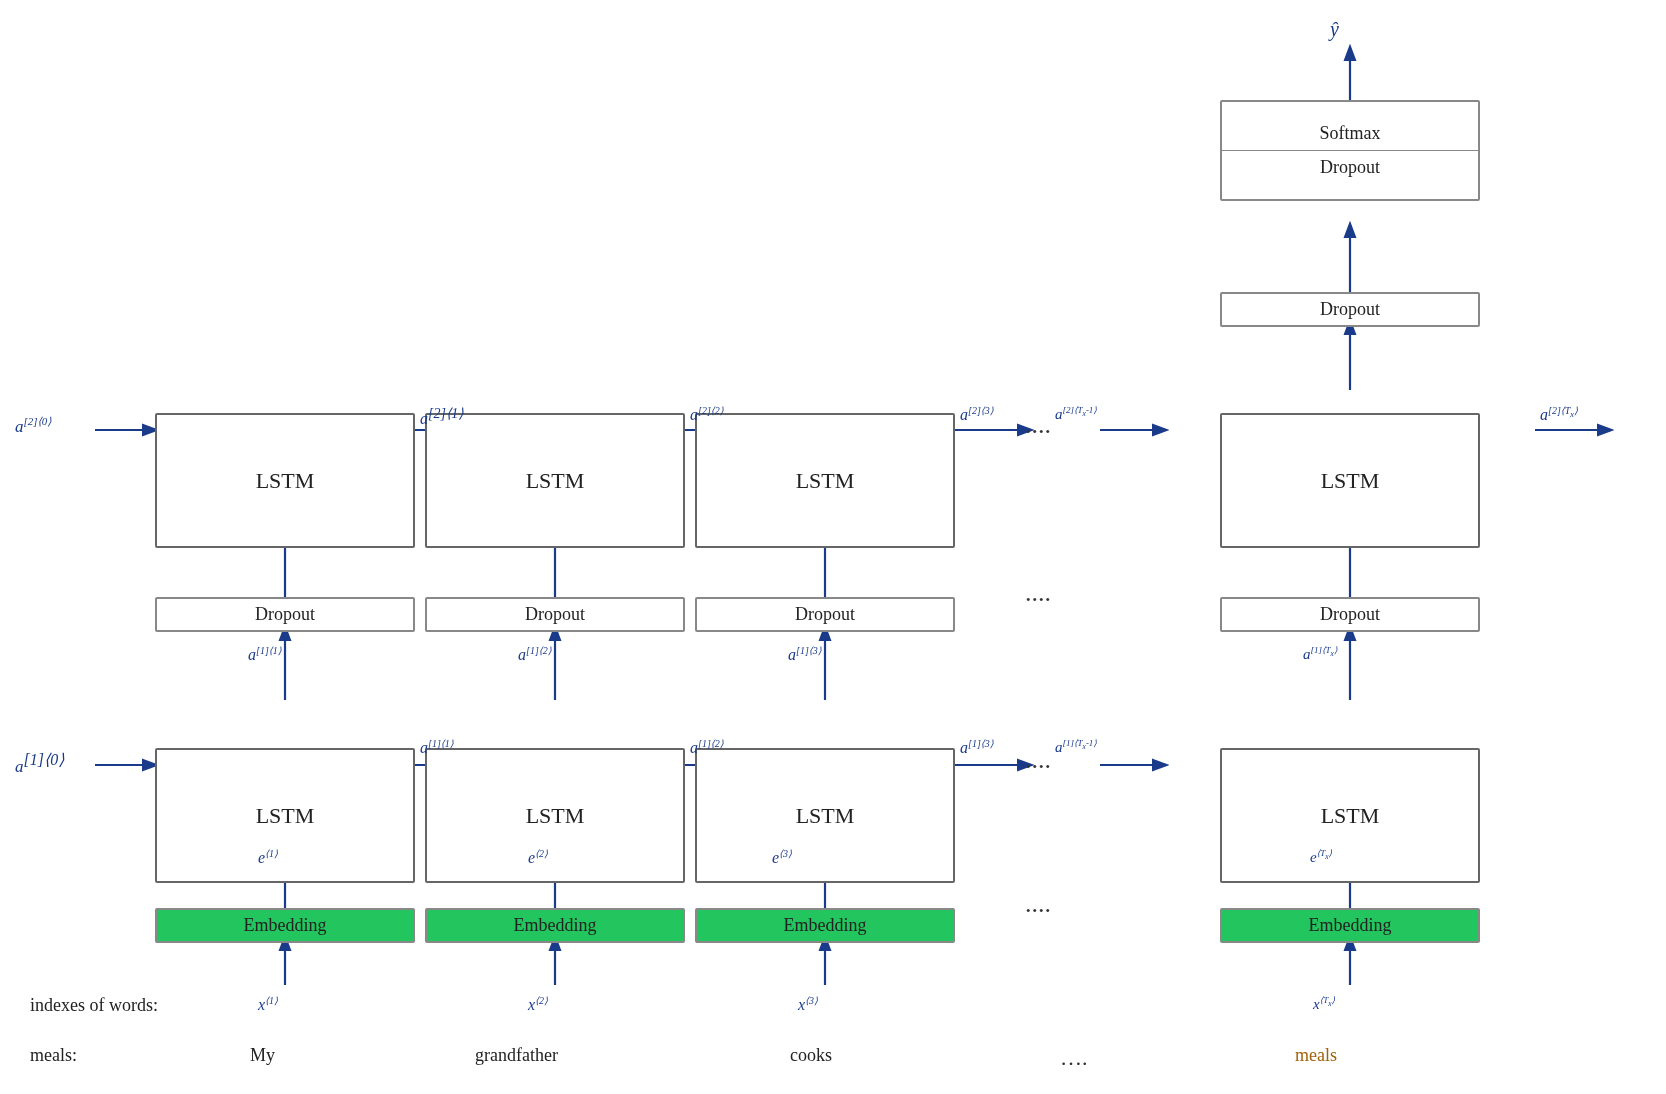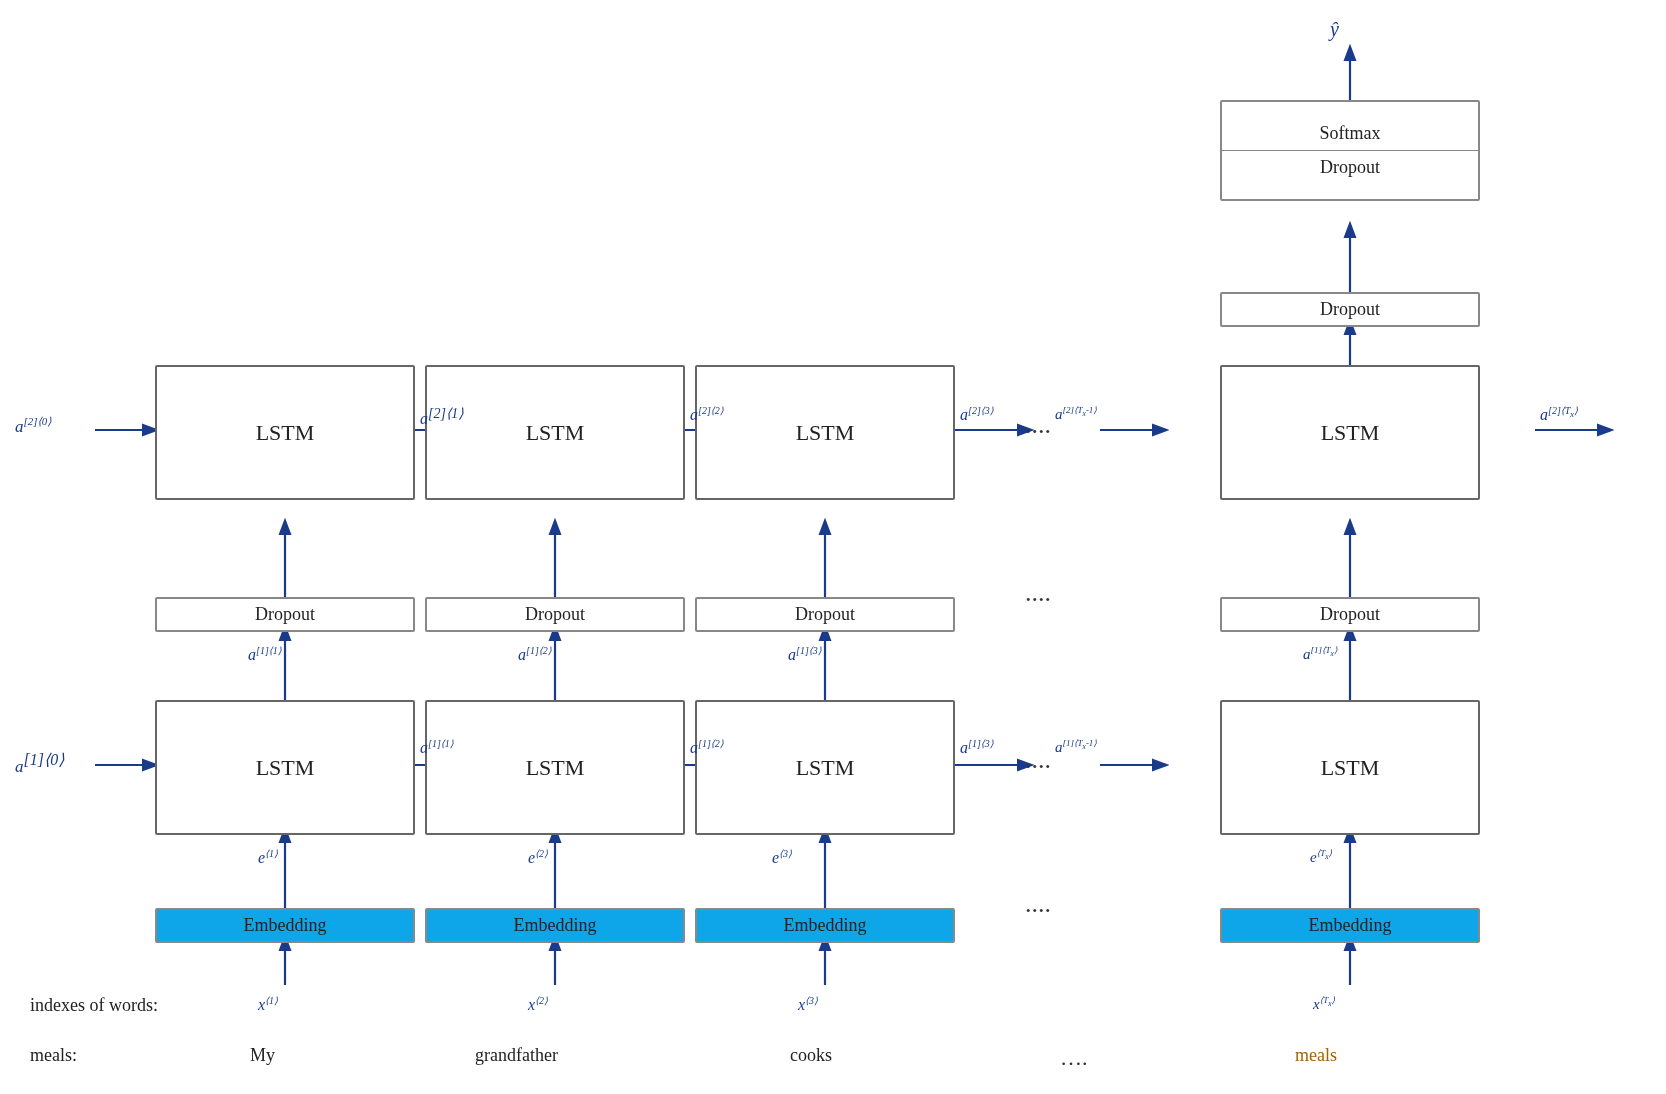--- a/index.html
+++ b/index.html
@@ -21,36 +21,37 @@
       position: absolute;
       border: 2.5px solid #666;
       background: #fff;
       display: flex;
       align-items: center;
       justify-content: center;
       font-size: 22px;
       font-weight: 500;
       color: #222;
       border-radius: 2px;
+      margin-top: 48px;
     }
     .dropout-box {
       position: absolute;
       border: 2px solid #888;
       background: #fff;
       display: flex;
       align-items: center;
       justify-content: center;
       font-size: 18px;
       color: #222;
       border-radius: 2px;
     }
     .embedding-box {
       position: absolute;
       border: 2px solid #888;
-      background: #0ea5e9;
+      background: #22c55e;
       display: flex;
       align-items: center;
       justify-content: center;
       font-size: 18px;
       color: #222;
       border-radius: 2px;
     }
     .softmax-dropout-box {
       position: absolute;
       border: 2.5px solid #888;

